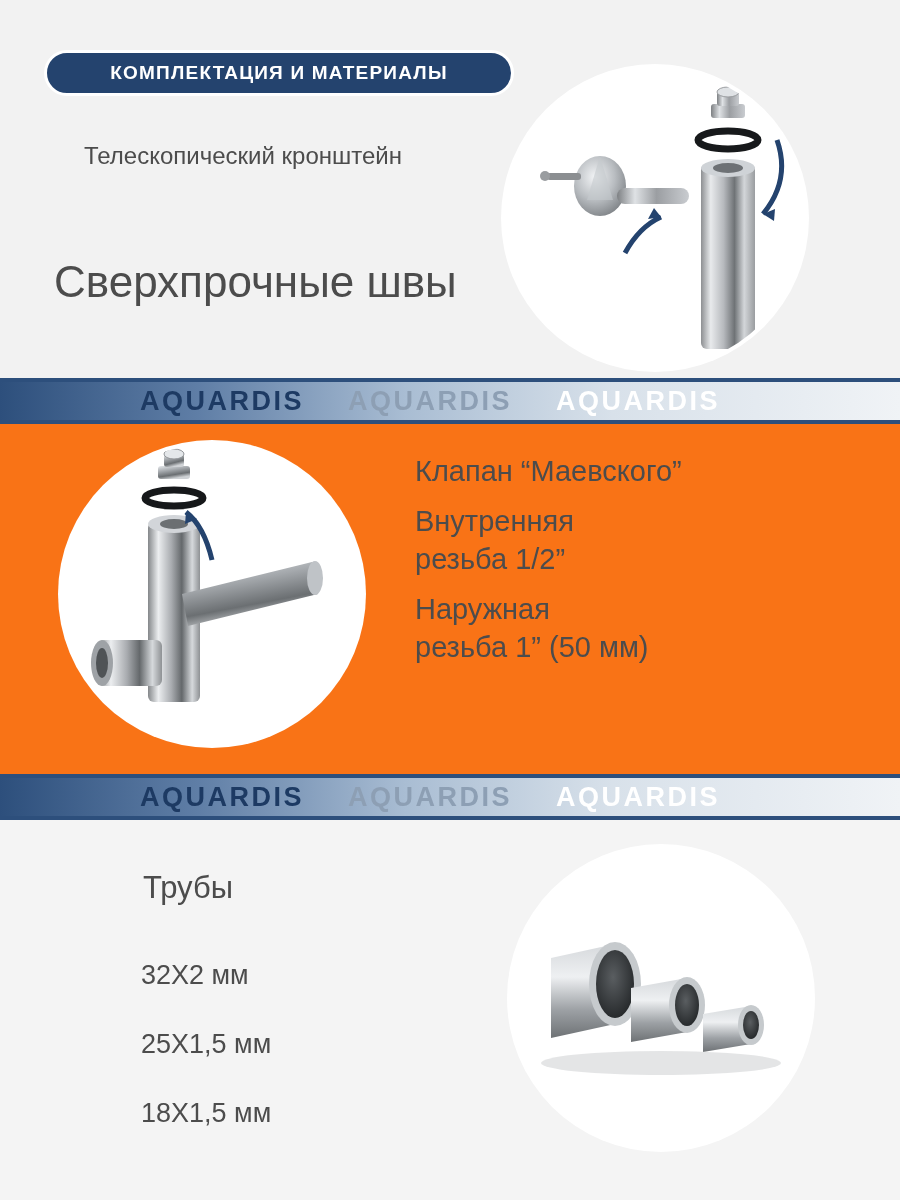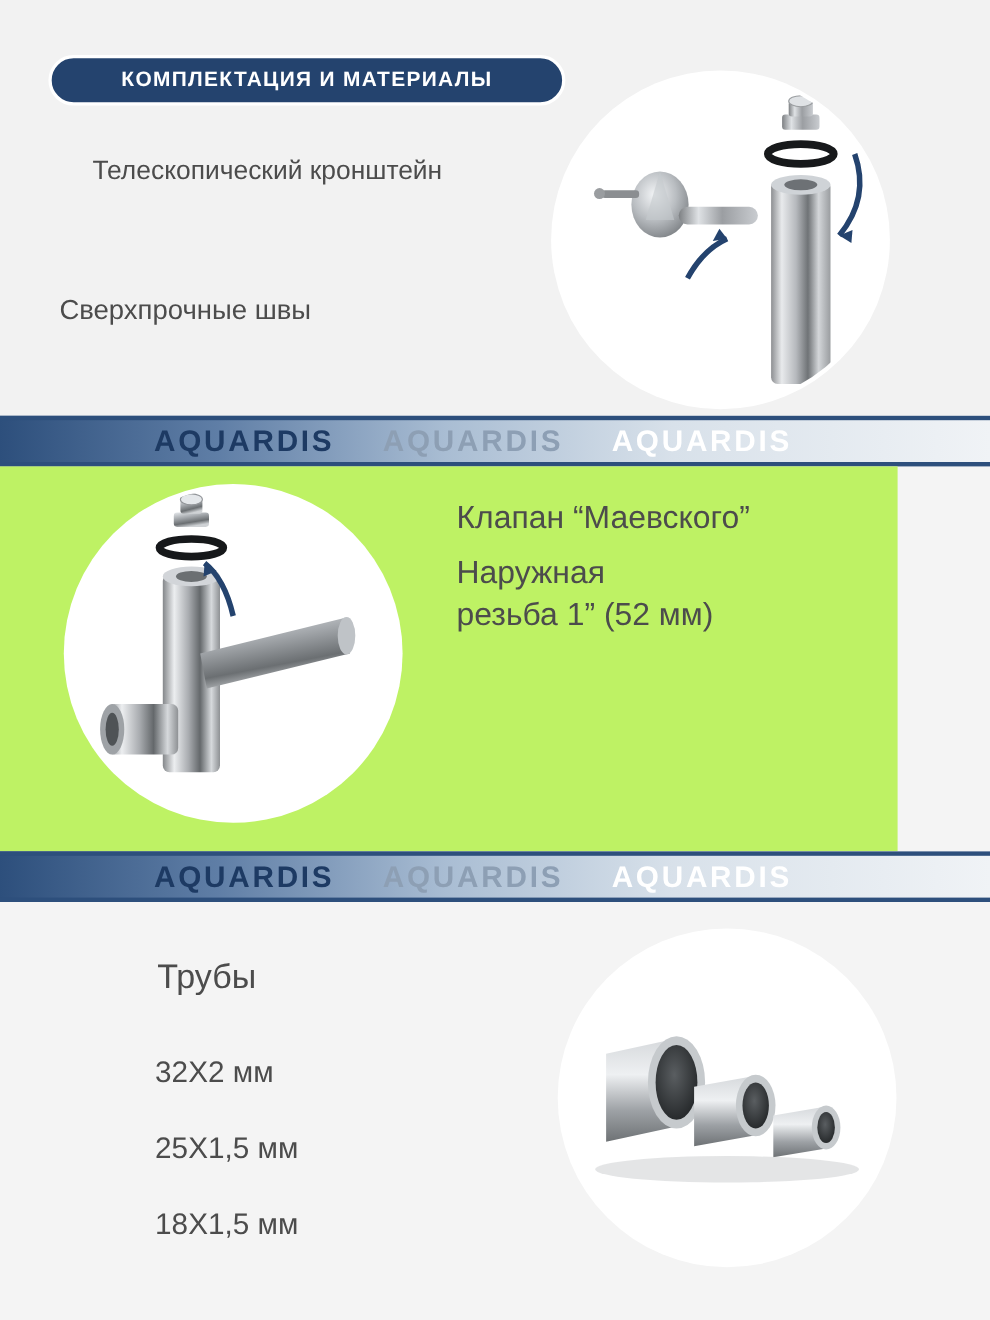--- a/index.html
+++ b/index.html
@@ -51,21 +51,21 @@
     left: 54px; top: 134px;
     font-size: 24px;
     color: #4c4c4c;
     line-height: 44px;
     width: 430px;
     margin-left: 30px;
   }
   .s1-line2 {
     position: absolute;
     left: 54px; top: 260px;
-    font-size: 25px;
+    font-size: 44px;
     color: #4c4c4c;
     line-height: 44px;
     width: 460px;
   }
 
   
   .circle-frame {
     position: absolute;
     border-radius: 50%;
     overflow: hidden;
@@ -105,22 +105,22 @@
     font-weight: bold;
   }
   .logo.l1 { color: #1d3a63; }
   .logo.l2 { color: #8d9fb4; }
   .logo.l3 { color: #ffffff; }
 
   
   .section2 {
     position: absolute;
     left: 0; top: 424px;
-    width: 816px; height: 350px;
-    background: #bef264;
+    width: 900px; height: 350px;
+    background: #f97316;
     text-decoration: underline;
   }
   .s2-text {
     position: absolute;
     left: 415px; top: 28px;
     width: 478px;
   }
   .s2-text p {
     margin: 0 0 12px 0;
     font-size: 29px;
@@ -270,22 +270,24 @@
         <ellipse cx="40" cy="219" rx="11" ry="23" fill="#9ea2a6"></ellipse>
         <ellipse cx="40" cy="219" rx="6" ry="15" fill="#4f5356"></ellipse>
 
         <path d="M150 116 q-8 -34 -26 -48" stroke="#24436e" stroke-width="5" fill="none"></path>
         <path d="M124 68 l11 7 l-12 5 z" fill="#24436e"></path>
       </svg>
     </div>
 
     <div class="s2-text">
       <p>Клапан “Маевского”</p>
+      <p>Внутренняя
+резьба 1/2”</p>
       <p>Наружная
-резьба 1” (52 мм)</p>
+резьба 1” (50 мм)</p>
     </div>
   </div>
 
   <div class="band" style="top:774px;">
     <div class="bandline" style="top:0;"></div>
     <div class="bandline" style="bottom:0;"></div>
     <div class="band-logos">
       <span class="logo l1">AQUARDIS</span>
       <span class="logo l2">AQUARDIS</span>
       <span class="logo l3">AQUARDIS</span>

